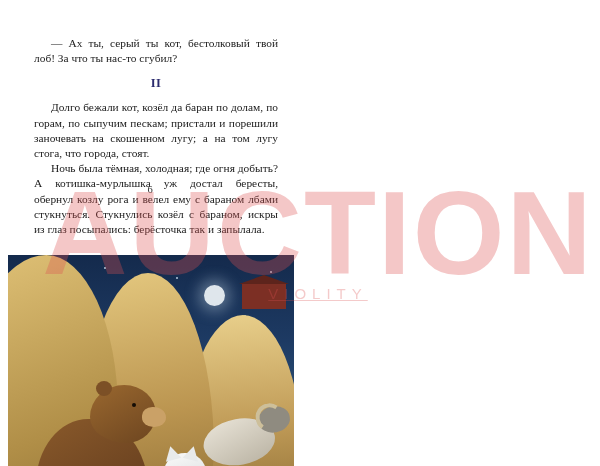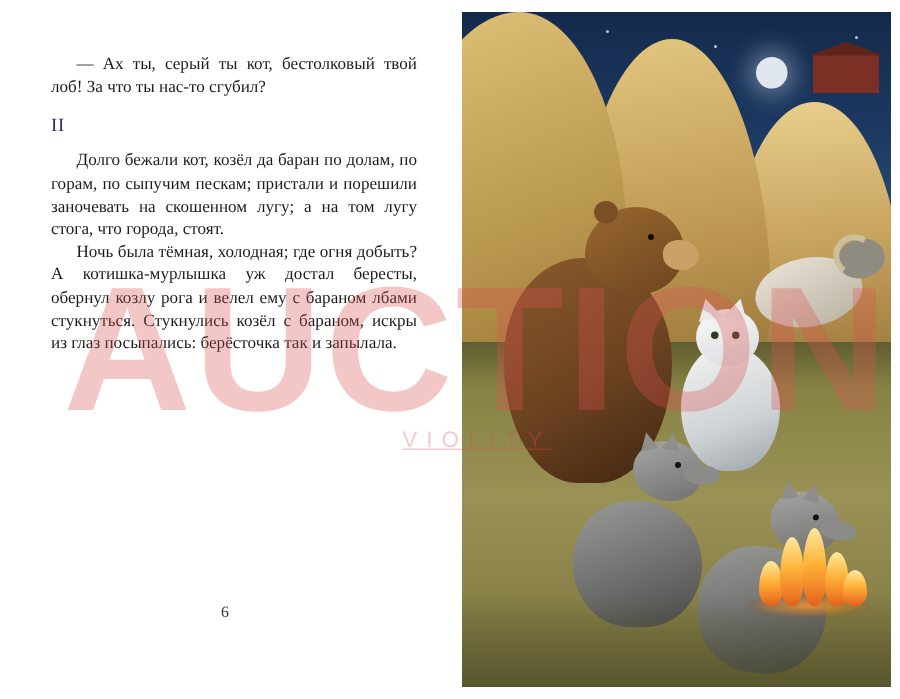--- a/index.html
+++ b/index.html
@@ -12,20 +12,21 @@
     background: #ffffff;
     font-family: "Liberation Serif", serif;
     overflow: hidden;
     position: relative;
   }
 
   .spread {
     position: absolute;
     inset: 0;
     display: flex;
+    flex-direction: column;
   }
 
   
   .page-left {
     width: 300px;
     height: 466px;
     position: relative;
     background: #ffffff;
     box-sizing: border-box;
     padding: 36px 22px 10px 34px;
@@ -37,25 +38,26 @@
     color: #1b1b1b;
     text-align: justify;
     hyphens: none;
   }
   .para {
     margin: 0;
     text-indent: 17px;
   }
 
   .chapter-num {
-    text-align: left;
+    text-align: center;
     font-size: 12.5px;
     color: #2b2b6e;
     margin: 10px 0 9px 0;
     letter-spacing: 0.5px;
+    font-weight: bold;
   }
 
   .folio {
     position: absolute;
     left: 0;
     right: 0;
     bottom: 52px;
     text-align: center;
     font-size: 10.5px;
     color: #333333;

